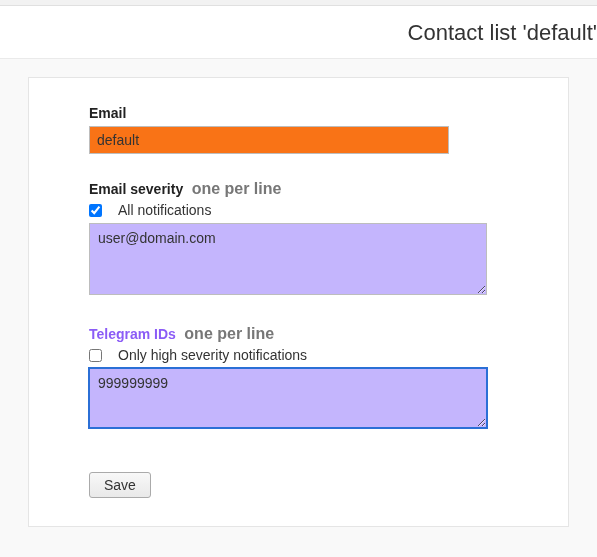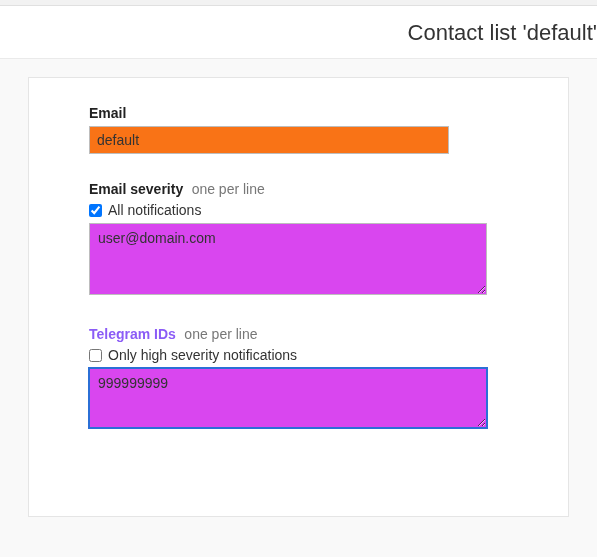--- a/index.html
+++ b/index.html
@@ -43,29 +43,29 @@
       font-weight: bold;
       font-size: 14px;
       color: #222;
     }
     .label-green {
       font-weight: bold;
       font-size: 14px;
       color: #8b5cf6;
     }
     .label-hint {
-      font-weight: normal;
-      font-size: 14px;
+      font-weight: bold;
+      font-size: 16px;
       color: #777;
       margin-left: 4px;
     }
     .checkbox-row {
       display: flex;
       align-items: center;
-      gap: 6px;
+      gap: 16px;
       margin: 3px 0 5px 0;
       font-size: 14px;
       color: #333;
     }
     .checkbox-row input[type="checkbox"] {
       width: 13px;
       height: 13px;
     }
     .text-input {
       width: 100%;
@@ -77,21 +77,21 @@
       color: #333;
       font-family: inherit;
     }
     .textarea-input {
       width: 100%;
       max-width: 398px;
       min-height: 72px;
       padding: 6px 8px;
       font-size: 14px;
       border: 1px solid #bdbdbd;
-      background: #d946ef;
+      background: #c4b5fd;
       color: #333;
       font-family: inherit;
       resize: both;
     }
     .textarea-focused {
       border: 1px solid #2b6fd6;
       outline: 1px solid #2b6fd6;
       min-height: 60px;
     }
     .save-btn {
@@ -141,15 +141,16 @@
         <span class="label-green">Telegram IDs</span>
         <span class="label-hint">one per line</span>
       </div>
       <label class="checkbox-row">
         <input type="checkbox" style="">
         <span>Only high severity notifications</span>
       </label>
       <textarea class="textarea-input textarea-focused" style="">999999999</textarea>
     </div>
 
+    <button class="save-btn">Save</button>
 
   </div>
 </div>
 
 </body></html>

